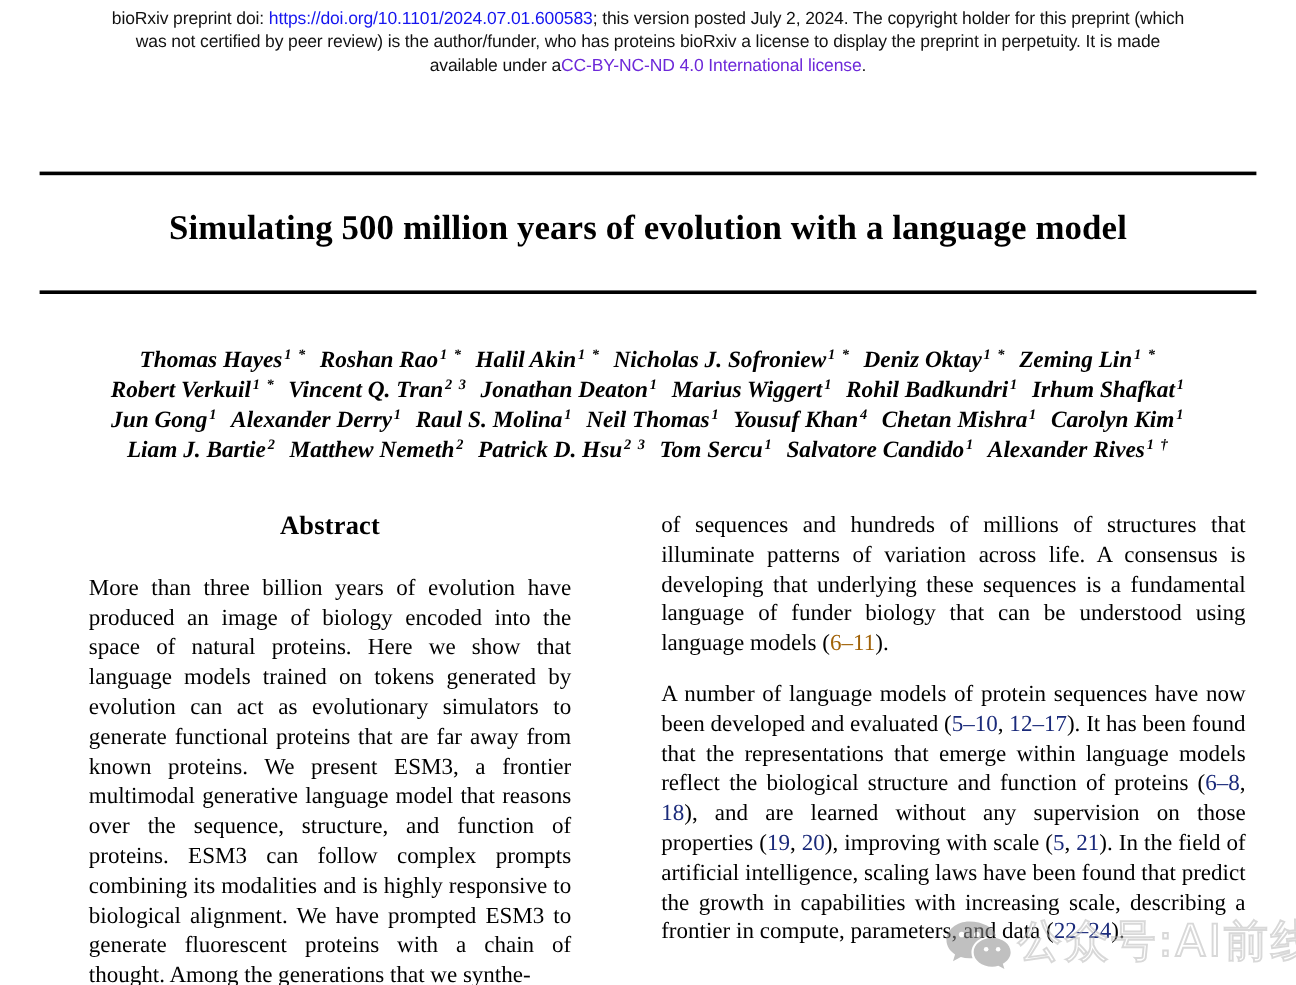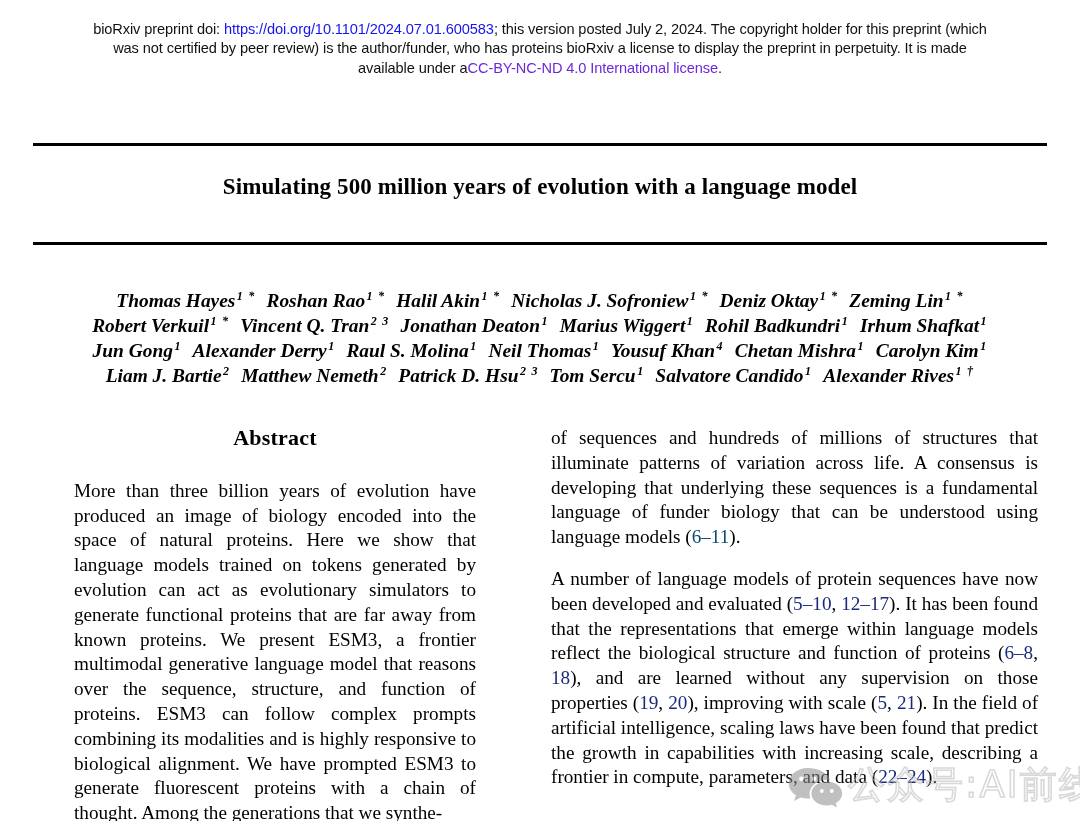--- a/index.html
+++ b/index.html
@@ -15,21 +15,21 @@
     color: #000000;
     position: relative;
   }
 
   
   .banner {
     position: absolute;
     top: 0;
     left: 0;
     width: 1080px;
-    padding-top: 20px;
+    padding-top: 7px;
     text-align: center;
     font-family: "Liberation Sans", "DejaVu Sans", sans-serif;
     font-size: 14.6px;
     line-height: 19.4px;
     color: #111111;
     letter-spacing: -0.1px;
   }
   .banner .line { display: block; }
   .banner a, .banner .lnk {
     color: #1515ef;
@@ -47,21 +47,21 @@
   .rule-top { top: 143px; }
   .rule-bottom { top: 242px; }
 
   
   .title {
     position: absolute;
     top: 174px;
     left: 33px;
     width: 1014px;
     text-align: center;
-    font-size: 23px;
+    font-size: 29px;
     font-weight: bold;
     letter-spacing: 0.1px;
   }
 
   
   .authors {
     position: absolute;
     top: 288px;
     left: 30px;
     width: 1020px;
@@ -167,21 +167,21 @@
     <span class="arow"><span class="author"><span>Jun Gong</span><sup>1</sup></span><span class="author"><span>Alexander Derry</span><sup>1</sup></span><span class="author"><span>Raul S. Molina</span><sup>1</sup></span><span class="author"><span>Neil Thomas</span><sup>1</sup></span><span class="author"><span>Yousuf Khan</span><sup>4</sup></span><span class="author"><span>Chetan Mishra</span><sup>1</sup></span><span class="author"><span>Carolyn Kim</span><sup>1</sup></span></span>
     <span class="arow"><span class="author"><span>Liam J. Bartie</span><sup>2</sup></span><span class="author"><span>Matthew Nemeth</span><sup>2</sup></span><span class="author"><span>Patrick D. Hsu</span><sup>2 3</sup></span><span class="author"><span>Tom Sercu</span><sup>1</sup></span><span class="author"><span>Salvatore Candido</span><sup>1</sup></span><span class="author"><span>Alexander Rives</span><sup>1 †</sup></span></span>
   </div>
 
 <div class="columns">
   <div class="col col-left">
     <div class="abstract-head">Abstract</div>
     <p>More than three billion years of evolution have produced an image of biology encoded into the space of natural proteins. Here we show that language models trained on tokens generated by evolution can act as evolutionary simulators to generate functional proteins that are far away from known proteins.  We present ESM3, a frontier multimodal generative language model that reasons over the sequence, structure, and function of proteins. ESM3 can follow complex prompts combining its modalities and is highly responsive to biological alignment. We have prompted ESM3 to generate fluorescent proteins with a chain of thought. Among the generations that we synthe-</p>
   </div>
   <div class="col col-right">
-      <p><span>of sequences and hundreds of millions of structures that illuminate patterns of variation across life. A consensus is developing that underlying these sequences is a fundamental language of funder biology that can be understood using language models (</span><span class="cite" style="color: #0c4a6e;">6–11</span><span>).</span></p>
+      <p><span>of sequences and hundreds of millions of structures that illuminate patterns of variation across life. A consensus is developing that underlying these sequences is a fundamental language of funder biology that can be understood using language models (</span><span class="cite" style="color: #a16207;">6–11</span><span>).</span></p>
       <p><span>A number of language models of protein sequences have now been developed and evaluated (</span><span class="cite" style="color: rgb(26, 42, 122);">5–10</span><span>, </span><span class="cite" style="color: rgb(26, 42, 122);">12–17</span><span>).  It has been found that the representations that emerge within language models reflect the biological structure and function of proteins (</span><span class="cite" style="color: rgb(26, 42, 122);">6–8</span><span>, </span><span class="cite" style="color: rgb(26, 42, 122);">18</span><span>), and are learned without any supervision on those properties (</span><span class="cite" style="color: rgb(26, 42, 122);">19</span><span>, </span><span class="cite" style="color: rgb(26, 42, 122);">20</span><span>), improving with scale (</span><span class="cite" style="color: rgb(26, 42, 122);">5</span><span>, </span><span class="cite" style="color: rgb(26, 42, 122);">21</span><span>). In the field of artificial intelligence, scaling laws have been found that predict the growth in capabilities with increasing scale, describing a frontier in compute, parameters, and data (</span><span class="cite" style="color: rgb(26, 42, 122);">22–24</span><span>).</span></p>
     </div>
 </div>
 
 <div class="watermark">
   <svg class="wm-logo" viewBox="0 0 64 48">
     <path d="M24 4C12.4 4 3 11.6 3 21c0 5.4 3.1 10.2 7.9 13.3L9 40.5l7.2-3.7c2.4.7 5 1.1 7.8 1.1 1 0 2-.05 3-.16C26.3 36 26 34.4 26 32.8 26 24 34.8 17 45.6 17c1 0 2 .06 3 .18C46.7 9.7 36.3 4 24 4z" fill="#8d8d8d"></path>
     <circle cx="17" cy="16" r="2.6" fill="#ffffff"></circle>
     <circle cx="31" cy="16" r="2.6" fill="#ffffff"></circle>
     <path d="M62 32.3C62 24.9 54.4 19 45.1 19S28 24.9 28 32.3c0 7.4 7.6 13.3 17 13.3 2 0 3.9-.3 5.7-.8l5.6 2.9-1.5-4.8c4.4-2.4 7.2-6.3 7.2-10.6z" fill="#8d8d8d"></path>

